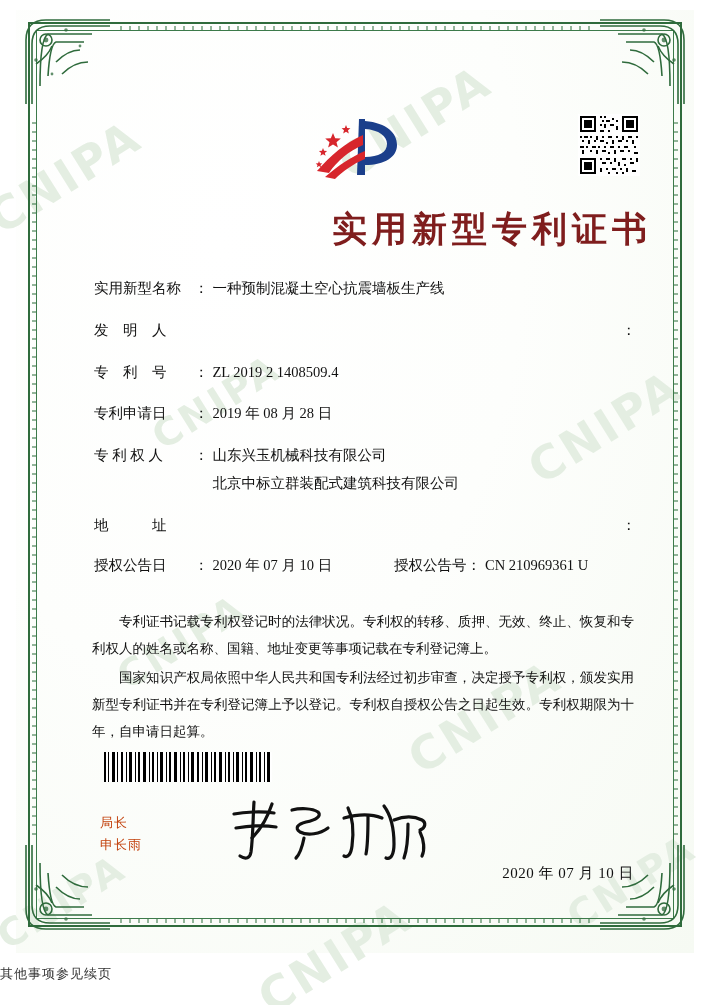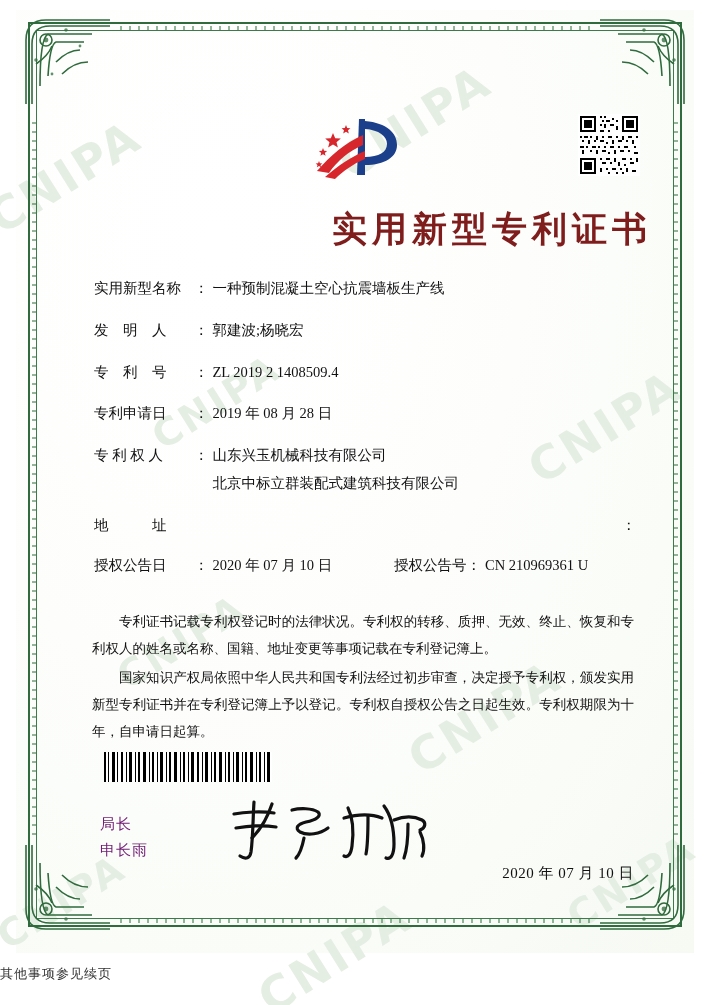--- a/index.html
+++ b/index.html
@@ -175,22 +175,22 @@
     position: absolute;
     left: 46px; top: 700px;
     width: 168px; height: 30px;
   }
 
   
   #sig-block {
     position: absolute;
     left: 42px; top: 760px;
     font-family: "Liberation Serif", "DejaVu Serif", serif;
-    font-size: 15px;
-    color: #701a75;
+    font-size: 13px;
+    color: #c2410c;
     line-height: 1.7;
     letter-spacing: 1px;
   }
   #signature-mark {
     position: absolute;
     left: 160px; top: 742px;
     width: 220px; height: 72px;
   }
   #issue-date {
     position: absolute;
@@ -438,21 +438,20 @@
 
       <div class="field-row">
         <span class="field-label">实用新型名称</span>
         <span class="field-colon">：</span>
         <span class="field-value">一种预制混凝土空心抗震墙板生产线</span>
       </div>
 
       <div class="field-row">
         <span class="field-label">发　明　人</span>
         <span class="field-colon">：</span>
-        <span class="field-value">郭建波;杨晓宏</span>
       </div>
 
       <div class="field-row">
         <span class="field-label">专　利　号</span>
         <span class="field-colon">：</span>
         <span class="field-value">ZL 2019 2 1408509.4</span>
       </div>
 
       <div class="field-row">
         <span class="field-label">专利申请日</span>

